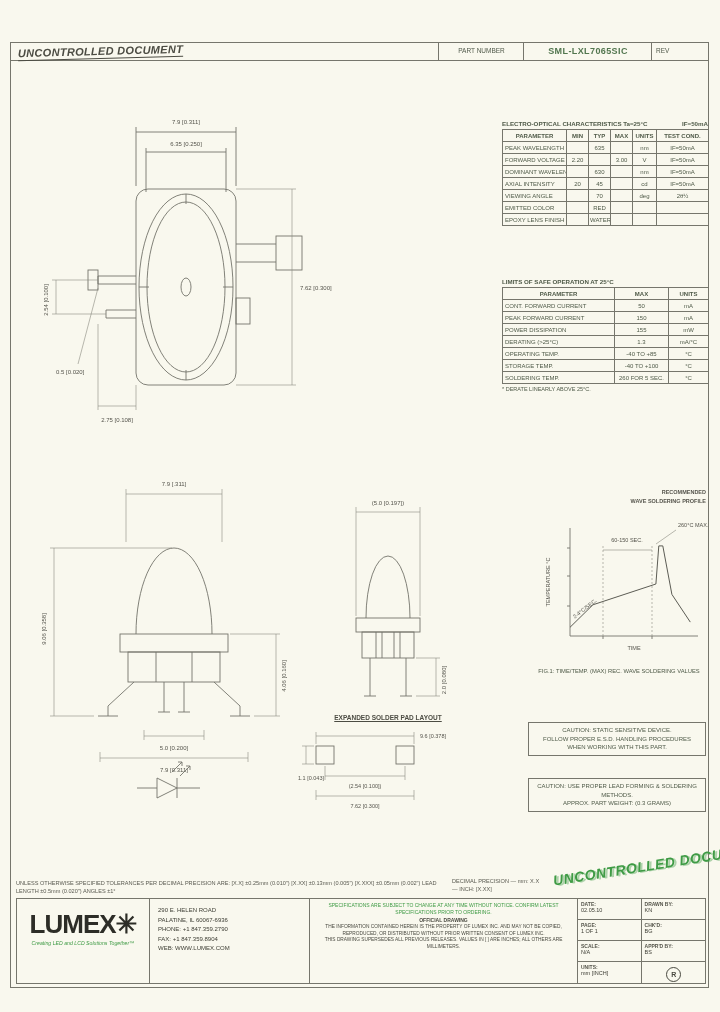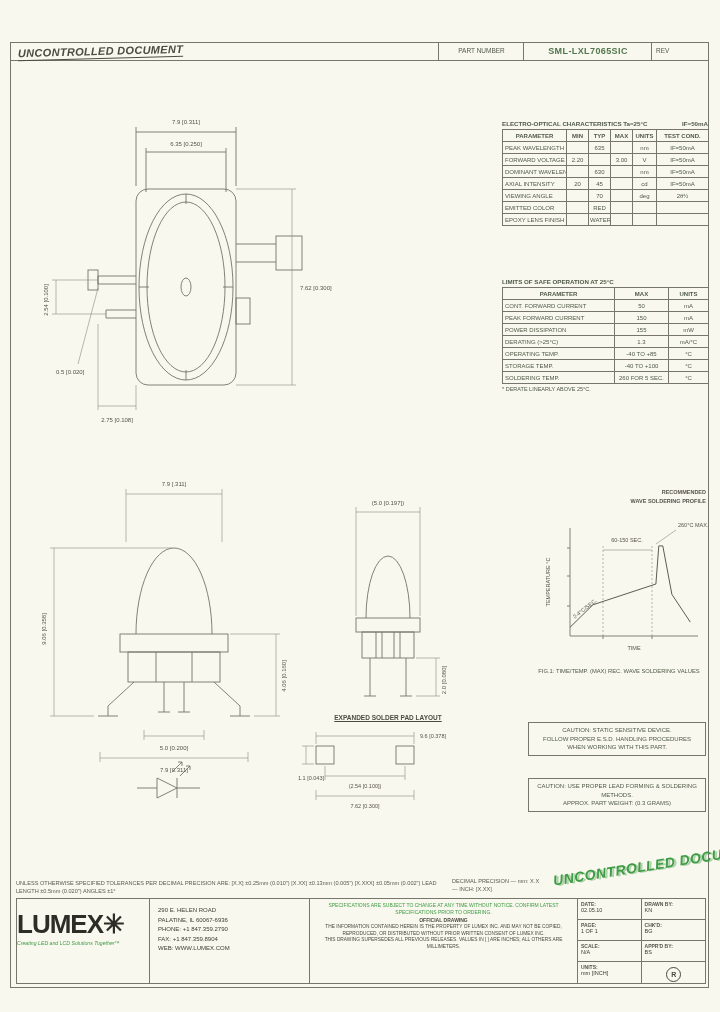--- a/index.html
+++ b/index.html
@@ -27,21 +27,21 @@
   .pad-title{font-size:6.5px;font-weight:bold;color:#4c4c43;text-decoration:underline;text-align:center;}
   .caution{border:1px solid #76766c;background:transparent;text-align:center;color:#4f5a48;padding:3px 2px;box-sizing:border-box;}
   .caution div{font-size:6px;line-height:1.45;}
   .caption{font-size:5.8px;color:#4f5a48;text-align:center;}
   .notes{font-size:5.6px;color:#5a5a51;line-height:1.35;}
   .precision{font-size:5.6px;color:#5a5a51;line-height:1.4;}
   .watermark{font-size:14px;font-weight:bold;font-style:italic;color:#3f9b45;transform:rotate(-9deg);letter-spacing:0.5px;text-shadow:2px 1px 0 rgba(63,155,69,0.4);white-space:nowrap;}
   
   .tb{left:16px;top:898px;width:690px;height:86px;border:1px solid #76766c;box-sizing:border-box;}
   .tb-cell{position:absolute;top:0;height:100%;box-sizing:border-box;border-left:1px solid #76766c;}
-  .tb-logo{left:0;width:132px;border-left:none;}
+  .tb-logo{left:0;width:132px;border-left:none;text-align:center;}
   .logo-word{font-size:26px;font-weight:bold;color:#2d2d27;letter-spacing:-1px;margin-top:12px;line-height:1;}
   .logo-star{color:#2d2d27;}
   .tagline{font-size:5.2px;font-style:italic;color:#3f9b45;margin-top:3px;}
   .tb-addr{left:132px;width:160px;padding:7px 8px;font-size:6px;color:#3c3c33;line-height:1.6;}
   .tb-mid{left:292px;width:268px;}
   .tb-desc{height:22px;line-height:22px;text-align:center;font-size:7.5px;font-weight:bold;color:#3f3f37;border-bottom:1px solid #76766c;white-space:nowrap;overflow:hidden;}
   .tb-notes{padding:3px 5px;text-align:center;}
   .n-green{font-size:5px;color:#3f9b45;line-height:1.4;}
   .n-center{font-size:5px;color:#4a4a41;font-weight:bold;line-height:1.6;}
   .n-small{font-size:4.8px;color:#4a4a41;line-height:1.4;}

